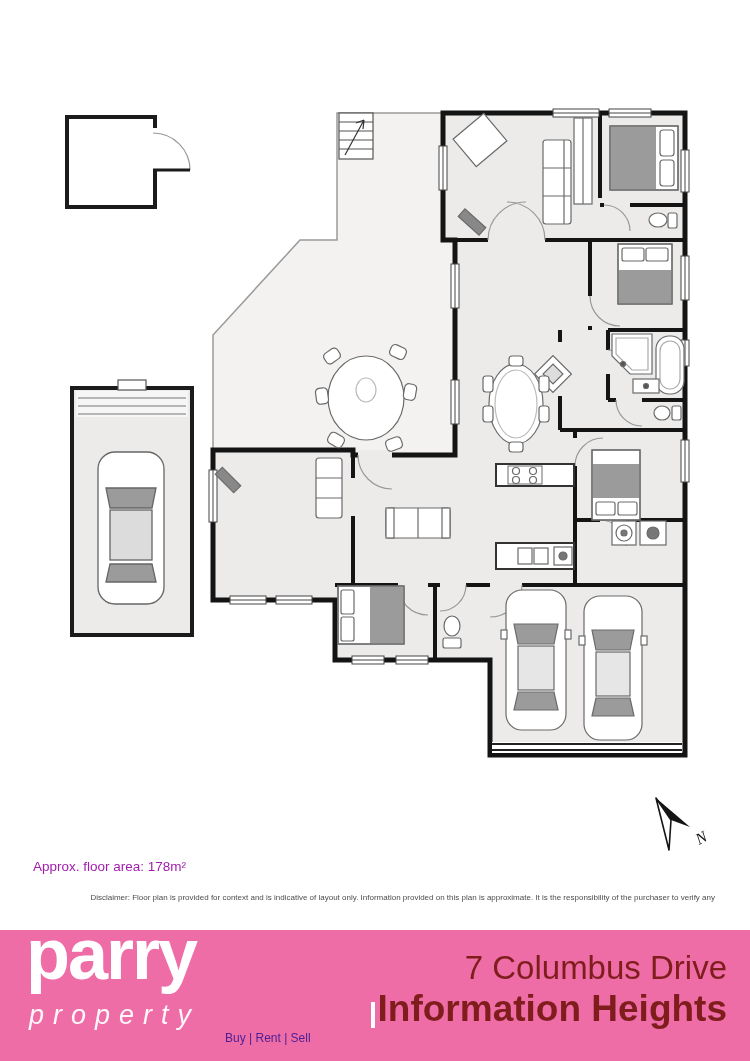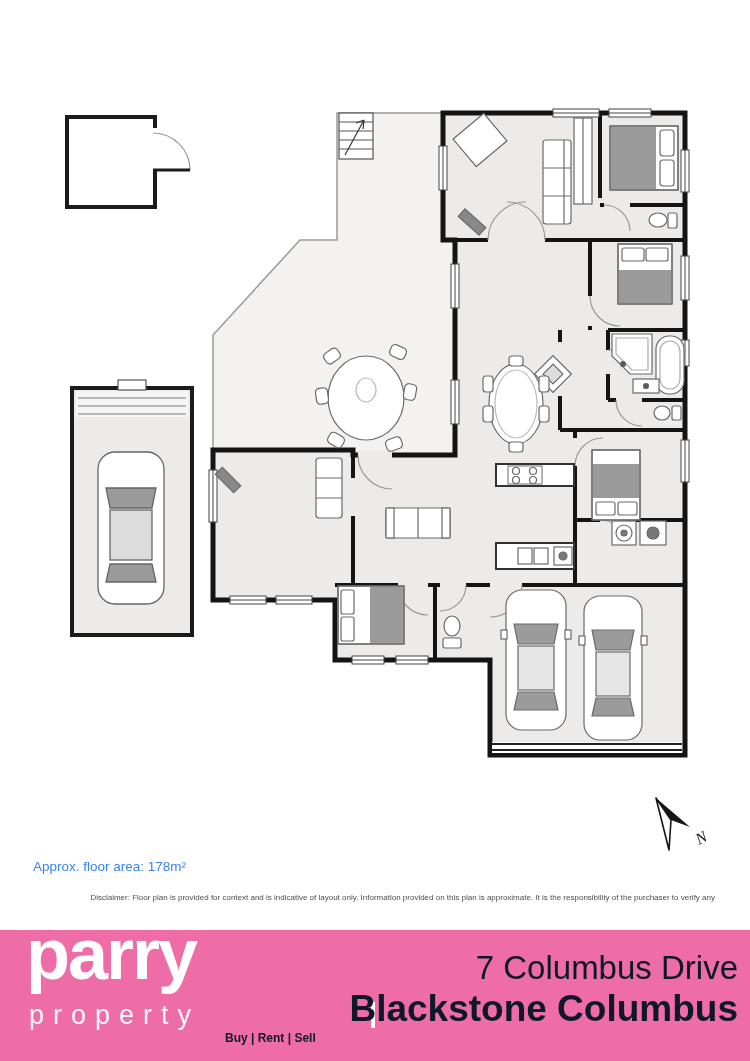--- a/index.html
+++ b/index.html
@@ -4,31 +4,31 @@
 <style>
   html,body{margin:0;padding:0;background:#fff;}
   #page{position:relative;width:750px;height:1061px;background:#fff;overflow:hidden;
         font-family:"Liberation Sans",sans-serif;}
   #plan-svg{position:absolute;left:0;top:0;z-index:1;}
   .room-label{position:absolute;transform:translate(-50%,-50%);text-align:center;
 phone        z-index:3;}
   .room-label{font-size:11.5px;line-height:14px;color:#4c4c4c;letter-spacing:.4px;white-space:nowrap;}
   .room-label .nm{display:block;}
   .room-label .dm{display:block;}
-  #floor-area{position:absolute;left:33px;top:859px;font-size:13.5px;color:#3b82f6;z-index:3;}
+  #floor-area{position:absolute;left:33px;top:859px;font-size:13.5px;color:#a21caf;z-index:3;}
   #disclaimer{position:absolute;left:35px;top:893px;width:680px;text-align:right;
               font-size:8px;line-height:10.5px;color:#4d4d4d;z-index:3;}
   #footer{position:absolute;left:0;top:930px;width:750px;height:131px;background:#ee6da6;z-index:4;}
   #brand-name{position:absolute;left:26px;top:-12px;color:#fff;font-size:72px;font-weight:700;
               letter-spacing:-2px;line-height:1;}
   #brand-sub{position:absolute;left:29px;top:72px;color:#fff;font-size:27px;font-weight:400;
-             letter-spacing:9px;line-height:1;opacity:.95;}
-  #tagline{position:absolute;left:225px;top:101px;color:#0f172a;font-size:12px;font-weight:700;}
+             letter-spacing:9px;line-height:1;opacity:.95;font-style:italic;}
+  #tagline{position:absolute;left:225px;top:101px;color:#4c1d95;font-size:12px;font-weight:400;}
   #footer-divider{position:absolute;left:371px;top:72px;width:4px;height:26px;background:#fff;}
-  #address{position:absolute;right:12px;top:18px;text-align:right;color:#0f172a;}
+  #address{position:absolute;right:23px;top:18px;text-align:right;color:#7f1d1d;}
   #address-street{font-size:33px;font-weight:400;line-height:40px;}
   #address-suburb{font-size:37px;font-weight:700;line-height:42px;}
 </style>
 </head>
 <body>
 
 <div id="page">
 
   <svg id="plan-svg" width="750" height="880" viewBox="0 0 750 880">
 
@@ -360,17 +360,17 @@
     <span>Disclaimer: Floor plan is provided for context and is indicative of layout only. Information provided on this plan is approximate. It is the responsibility of the purchaser to verify any</span><br>
   </div>
 
   <div id="footer" style="background: rgb(238, 109, 166);">
     <div id="brand-name">parry</div>
     <div id="brand-sub">property</div>
     <div id="tagline">Buy | Rent | Sell</div>
     <div id="footer-divider"></div>
     <div id="address">
       <div id="address-street">7 Columbus Drive</div>
-      <div id="address-suburb">Blackstone Columbus</div>
+      <div id="address-suburb">Information Heights</div>
     </div>
   </div>
 
 </div>
 
 </body></html>

